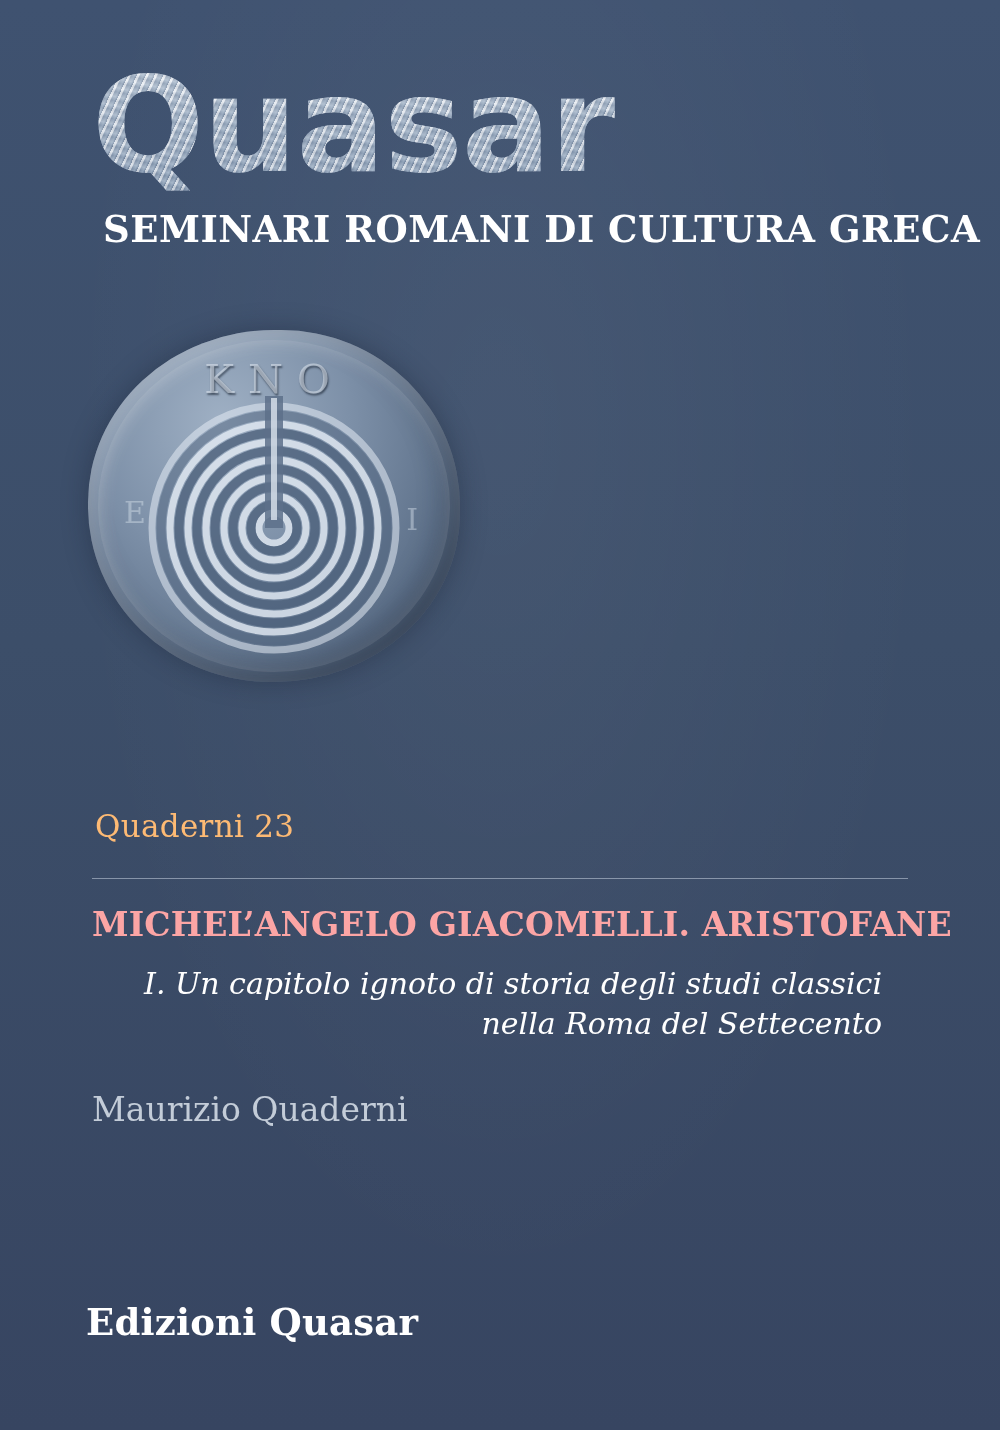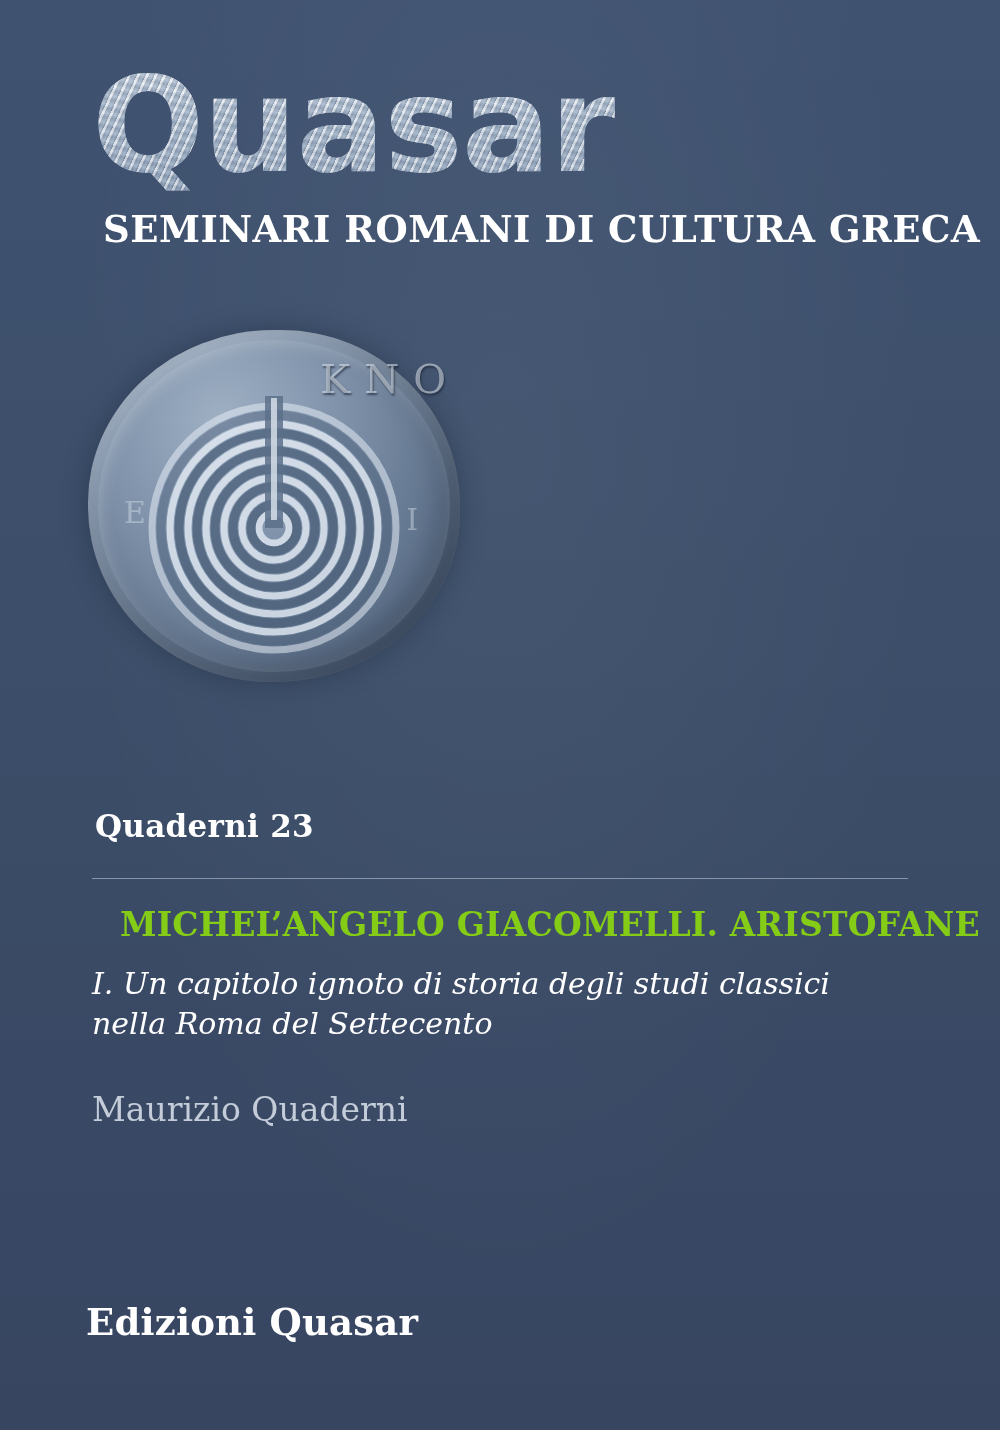--- a/index.html
+++ b/index.html
@@ -100,21 +100,21 @@
     right: 10px;
     bottom: 10px;
     border-radius: 50%;
     box-shadow: inset 0 0 18px rgba(255,255,255,0.18);
   }
   .coin-letters {
     position: absolute;
     top: 26px;
     left: 0;
     width: 100%;
-    text-align: right;
+    text-align: center;
     font-family: "DejaVu Serif", serif;
     font-size: 40px;
     letter-spacing: 14px;
     color: rgba(225,234,243,0.55);
     text-shadow: 1px 2px 2px rgba(20,30,45,0.6);
   }
   .coin-letter-right {
     position: absolute;
     right: 42px;
     top: 172px;
@@ -138,56 +138,56 @@
     height: 272px;
   }
   .labyrinth svg { display: block; }
 
   
   .quaderni {
     position: absolute;
     left: 95px;
     top: 808px;
     font-family: "DejaVu Serif", serif;
-    font-weight: bold;
+    font-weight: normal;
     font-size: 31px;
-    color: #ffffff;
+    color: #fdba74;
     letter-spacing: 0.3px;
   }
   .rule {
     position: absolute;
     left: 92px;
     top: 878px;
     width: 816px;
     height: 1px;
     background: rgba(198,210,224,0.55);
   }
   .title-block {
     position: absolute;
     left: 92px;
     top: 905px;
     width: 830px;
   }
   .main-title {
     font-family: "DejaVu Serif", serif;
     font-weight: bold;
     font-size: 33px;
-    color: #84cc16;
+    color: #fca5a5;
     letter-spacing: 0.2px;
     white-space: nowrap;
-    margin-left: 28px;
   }
   .subtitle {
     font-family: "DejaVu Serif", serif;
     font-style: italic;
     font-size: 30px;
     line-height: 1.33;
     color: #ffffff;
     margin-top: 20px;
     max-width: 790px;
+    text-align: right;
   }
   .author {
     font-family: "DejaVu Serif", serif;
     font-size: 33px;
     color: #c3ccd8;
     margin-top: 46px;
   }
 
   
   .publisher {

